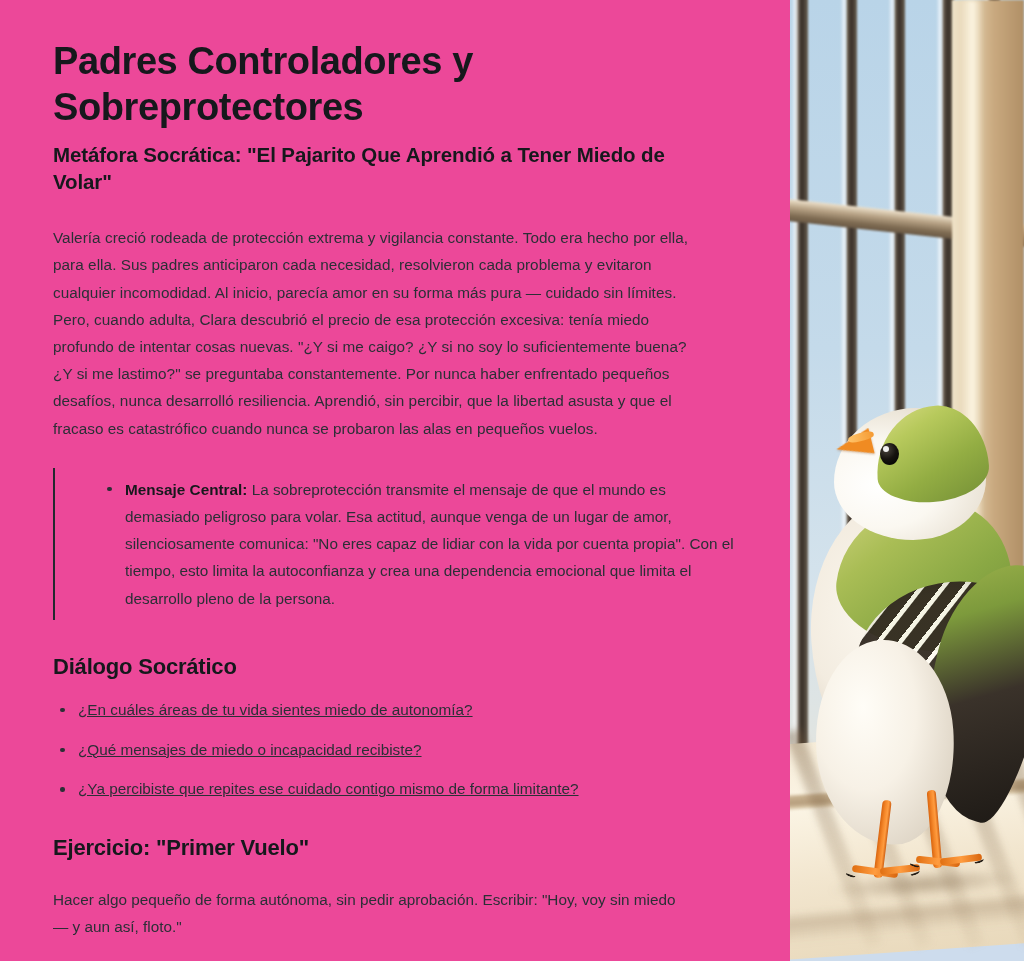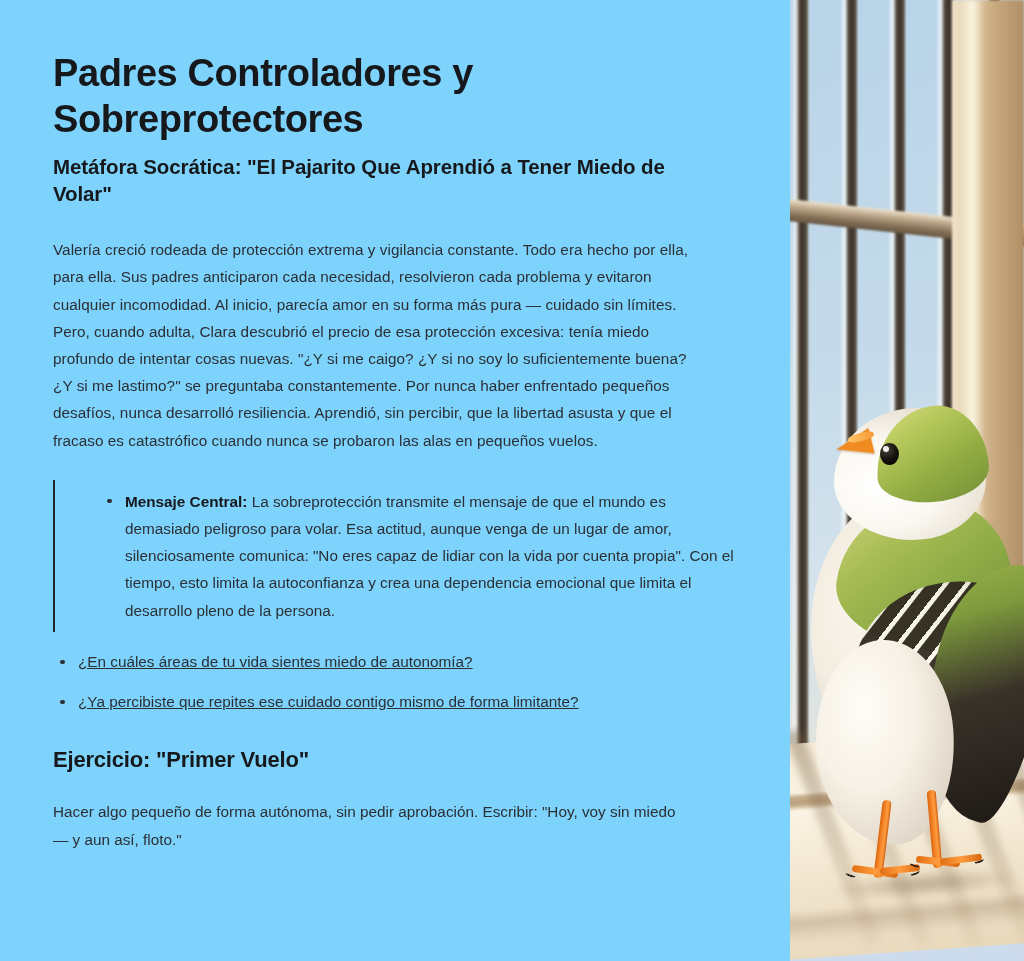--- a/index.html
+++ b/index.html
@@ -15,22 +15,22 @@
     width: 1024px;
     height: 961px;
     display: flex;
     background: #ffffff;
   }
 
   
   .article {
     width: 858px;
     height: 961px;
-    padding: 50px 53px 0 53px;
-    background: #7dd3fc;
+    padding: 38px 53px 0 53px;
+    background: #ec4899;
     overflow: hidden;
   }
 
   .doc-title {
     font-size: 38px;
     line-height: 1.22;
     font-weight: 600;
     letter-spacing: -0.4px;
     color: #16181c;
     max-width: 560px;
@@ -386,23 +386,25 @@
     <h2 class="doc-subtitle">Metáfora Socrática: "El Pajarito Que Aprendió a Tener Miedo de Volar"</h2>
 
     <p class="body-para">Valería creció rodeada de protección extrema y vigilancia constante. Todo era hecho por ella, para ella. Sus padres anticiparon cada necesidad, resolvieron cada problema y evitaron cualquier incomodidad. Al inicio, parecía amor en su forma más pura — cuidado sin límites. Pero, cuando adulta, Clara descubrió el precio de esa protección excesiva: tenía miedo profundo de intentar cosas nuevas. "¿Y si me caigo? ¿Y si no soy lo suficientemente buena? ¿Y si me lastimo?" se preguntaba constantemente. Por nunca haber enfrentado pequeños desafíos, nunca desarrolló resiliencia. Aprendió, sin percibir, que la libertad asusta y que el fracaso es catastrófico cuando nunca se probaron las alas en pequeños vuelos.</p>
 
     <div class="quote-block">
       <ul>
         <li><span class="lead-in">Mensaje Central:</span><span> La sobreprotección transmite el mensaje de que el mundo es demasiado peligroso para volar. Esa actitud, aunque venga de un lugar de amor, silenciosamente comunica: "No eres capaz de lidiar con la vida por cuenta propia". Con el tiempo, esto limita la autoconfianza y crea una dependencia emocional que limita el desarrollo pleno de la persona.</span></li>
       </ul>
     </div>
 
+    <h3 class="section-heading">Diálogo Socrático</h3>
 
     <ul class="q-list">
       <li>¿En cuáles áreas de tu vida sientes miedo de autonomía?</li>
+      <li>¿Qué mensajes de miedo o incapacidad recibiste?</li>
       <li>¿Ya percibiste que repites ese cuidado contigo mismo de forma limitante?</li>
     </ul>
 
     <h3 class="section-heading">Ejercicio: "Primer Vuelo"</h3>
 
     <p class="exercise-para">Hacer algo pequeño de forma autónoma, sin pedir aprobación. Escribir: "Hoy, voy sin miedo — y aun así, floto."</p>
   </div>
 
   <div class="photo">
     <div class="photo-inner">

